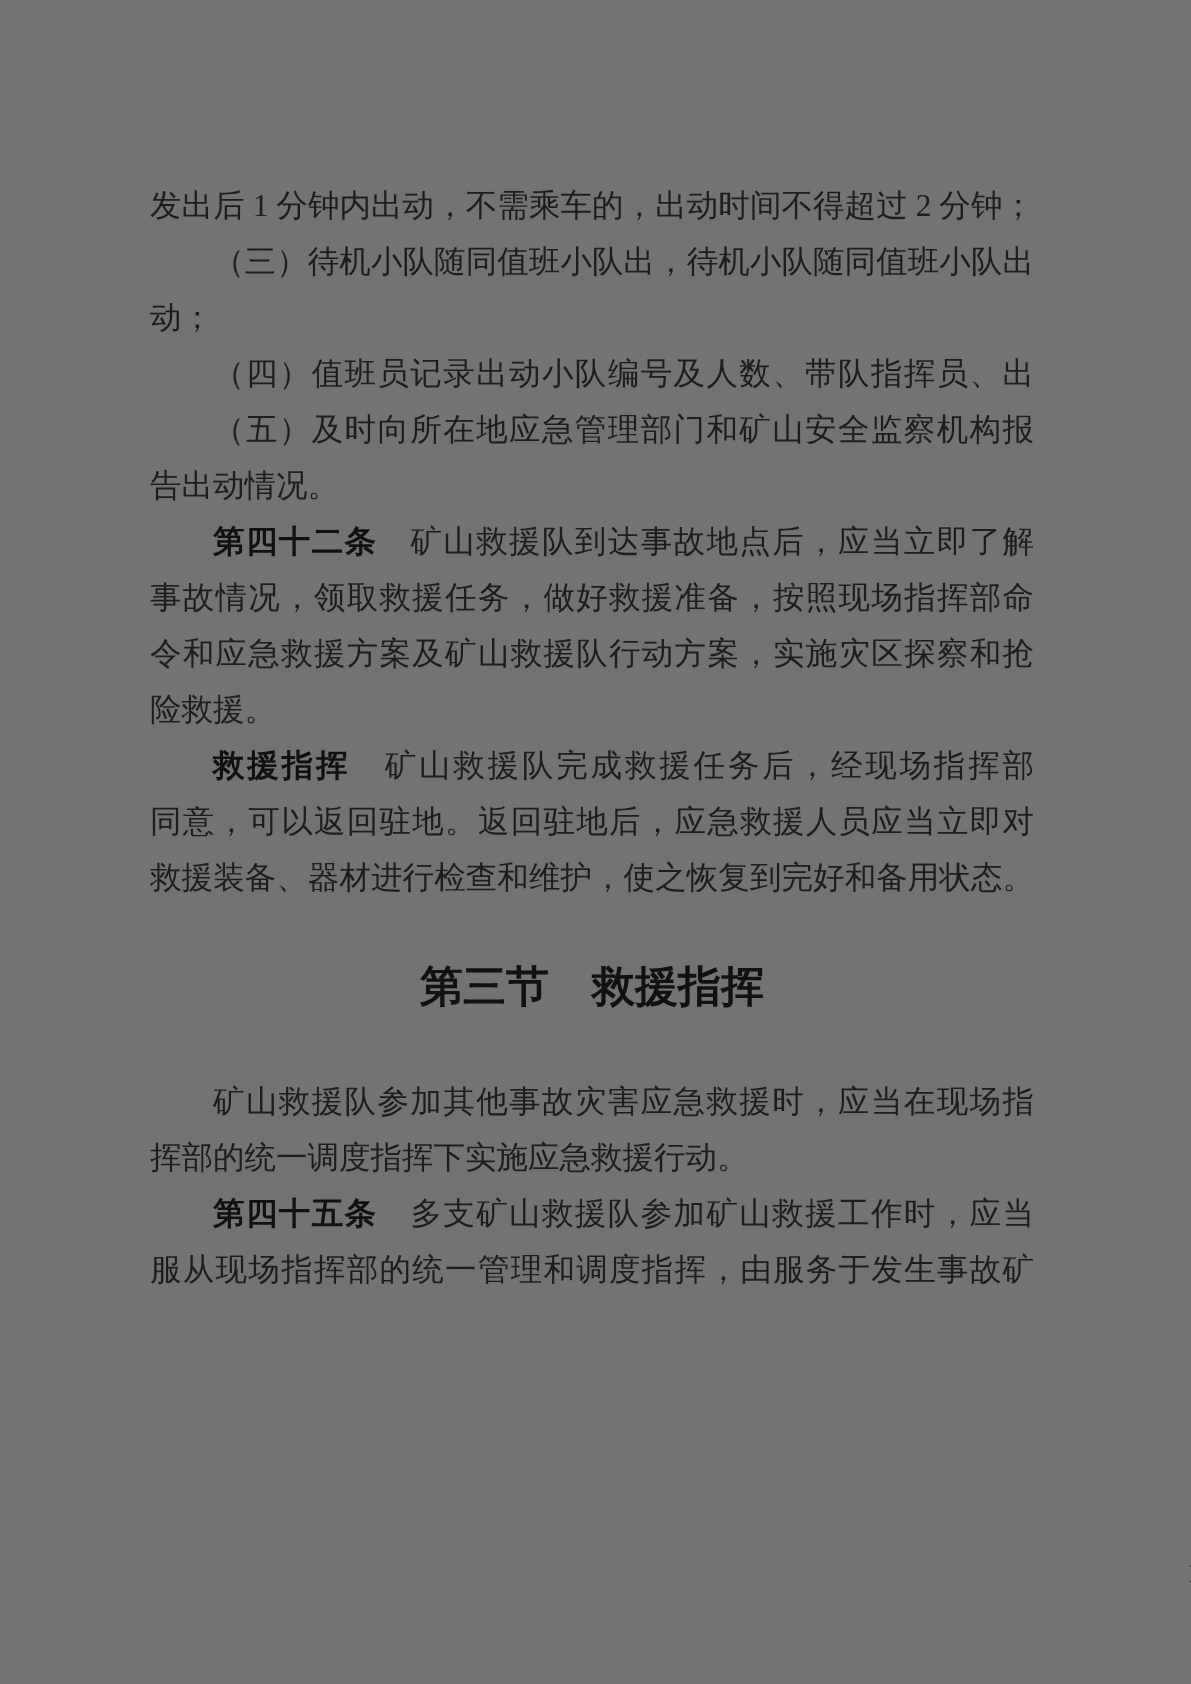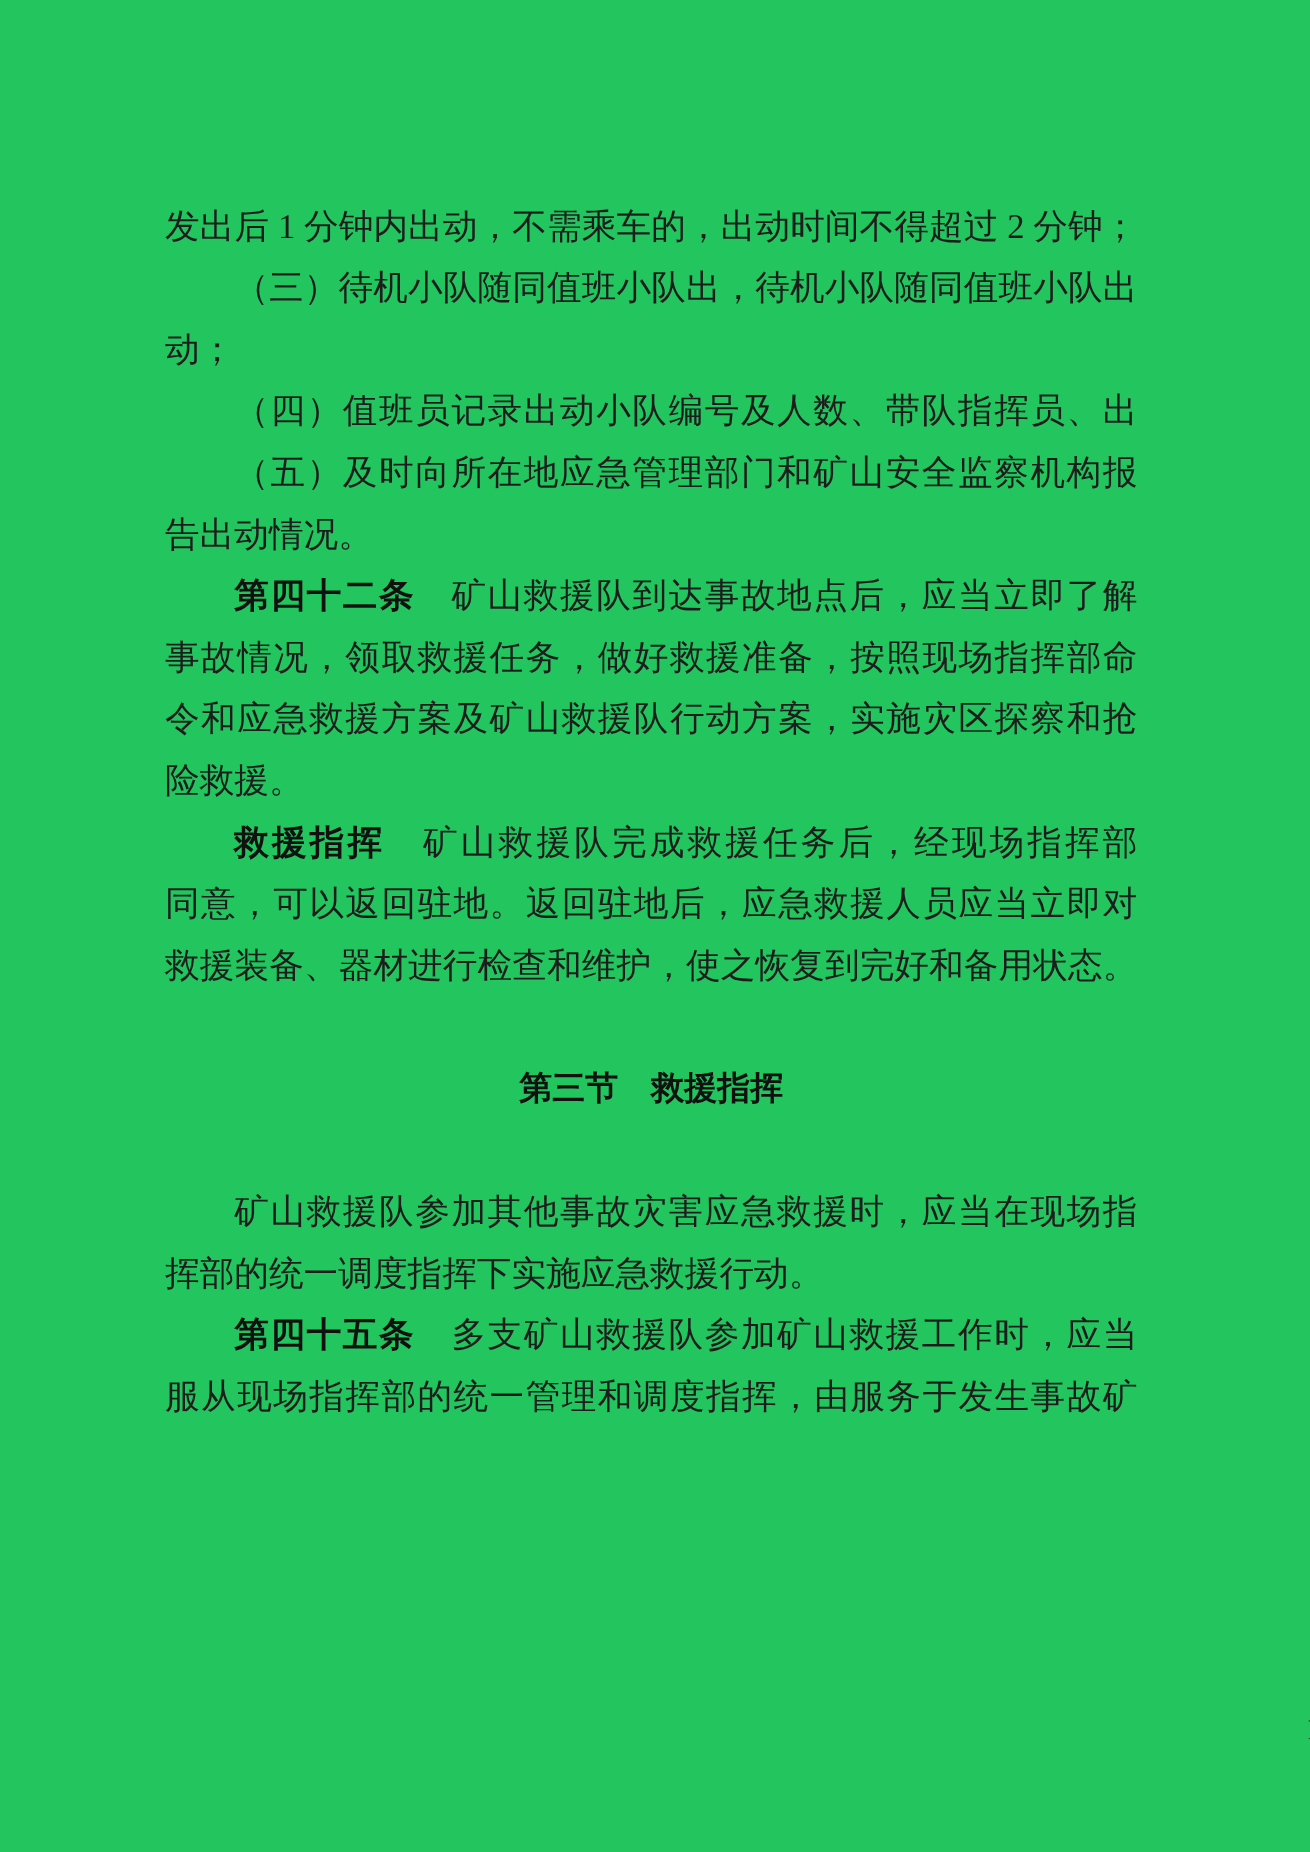--- a/index.html
+++ b/index.html
@@ -4,21 +4,21 @@
 <style>
   html, body {
     margin: 0;
     padding: 0;
     background: #ffffff;
   }
   .sheet {
     position: relative;
     width: 1191px;
     height: 1684px;
-    background: #22c55e;
+    background: #737373;
     overflow: hidden;
   }
   .content {
     position: absolute;
     left: 150px;
     top: 178px;
     width: 884px;
     font-family: "Liberation Serif", "DejaVu Serif", serif;
     font-size: 31.5px;
     line-height: 56px;
@@ -37,23 +37,23 @@
     font-family: Liberation Serif, serif;
     font-weight: 700;
     color: #111111;
   }
   .heading {
     margin: 56px 0;
     height: 56px;
     line-height: 56px;
     text-align: center;
     text-align-last: center;
-    font-family: Liberation Sans, sans-serif;
+    font-family: Liberation Mono, monospace;
     font-weight: 700;
-    font-size: 30px;
+    font-size: 43px;
     color: #111111;
   }
   .page-number {
     position: absolute;
     top: 1553px;
     left: 0;
     width: 1191px;
     text-align: right;
     font-family: "Liberation Serif", "DejaVu Serif", serif;
     font-size: 30px;

